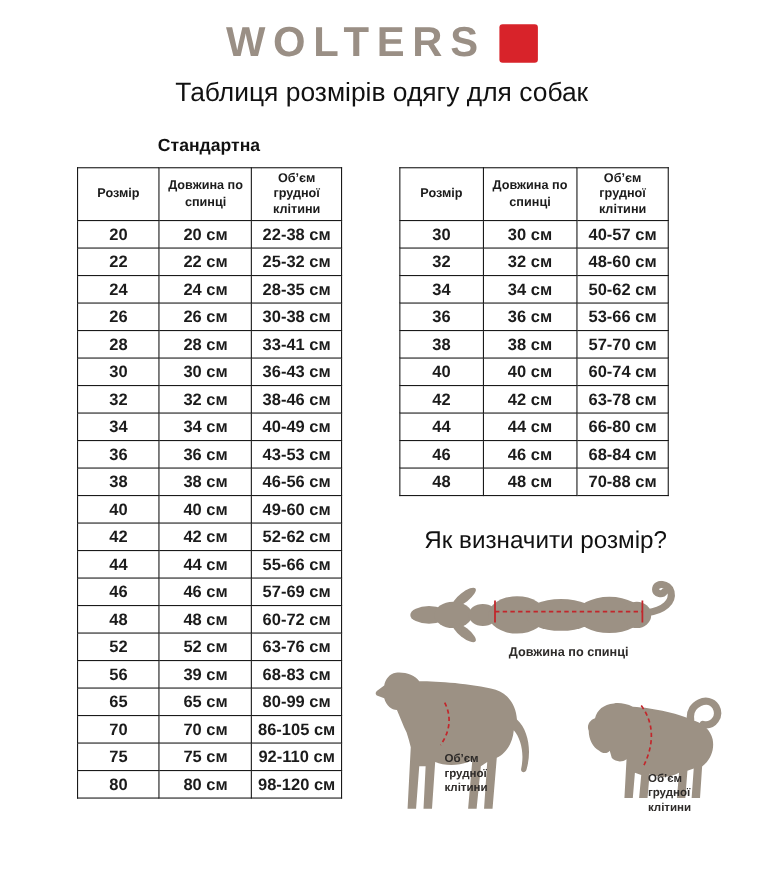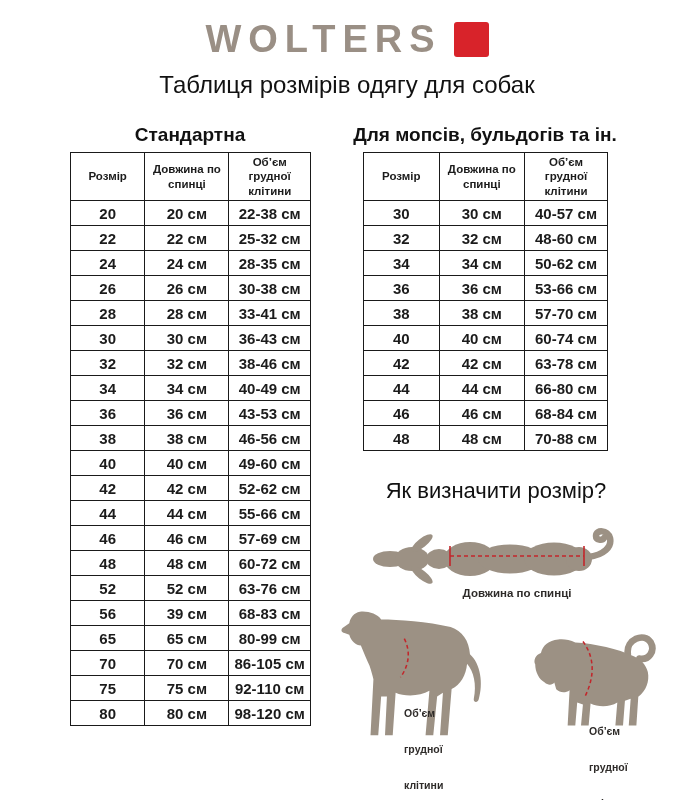--- a/index.html
+++ b/index.html
@@ -7,21 +7,21 @@
   body { font-family:"Liberation Sans", sans-serif; color:#1b1b1b; }
   .page { position:relative; width:694px; height:800px; background:#fff; overflow:hidden; }
 
   
   .logo-row { position:absolute; top:20px; left:0; width:100%; display:flex; justify-content:center; align-items:center; }
   .logo-text { font-size:38px; font-weight:700; letter-spacing:7px; color:var(--logo,#9a8f85); line-height:1; }
   .logo-square { width:35px; height:35px; border-radius:3px; background:var(--accent,#d8232a); margin-left:12px; }
   .title { position:absolute; top:71px; left:0; width:100%; text-align:center; font-size:24px; font-weight:400; color:#111; }
 
   
-  .caption { position:absolute; top:124px; text-align:center; font-size:19px; font-weight:700; color:#111; }
+  .caption { position:absolute; top:124px; text-align:center; font-size:16px; font-weight:700; color:#111; }
   .caption.left  { left:70px;  width:240px; }
   .caption.right { left:352px; width:266px; }
 
   
   table { border-collapse:collapse; table-layout:fixed; border:1.5px solid #1a1a1a; background:#fff; }
   .tbl-left  { position:absolute; top:152px; left:70px;  width:241px; }
   .tbl-right { position:absolute; top:152px; left:363px; width:245px; }
   th, td { border:1px solid #1a1a1a; text-align:center; vertical-align:middle; }
   th { font-size:11.5px; font-weight:700; line-height:1.25; height:42px; padding:2px; }
   td { font-size:15px; font-weight:700; height:25px; padding:0 2px; white-space:nowrap; }
@@ -31,21 +31,21 @@
   .guide-heading { position:absolute; top:478px; left:330px; width:332px; text-align:center; font-size:22px; font-weight:400; color:#111; }
   .svg-abs { position:absolute; }
   .sil  { fill:var(--silhouette,#9c9184); }
   .tailstroke { stroke:var(--silhouette,#9c9184); fill:none; }
   .measure { stroke:var(--measure,#c2262b); fill:none; }
 
   .label-back { position:absolute; top:587px; left:372px; width:290px; text-align:center; font-size:11.5px; font-weight:700; color:#2e2b29; }
   .label-chest { position:absolute; font-size:10.5px; font-weight:700; line-height:13px; color:#2e2b29; }
   .label-chest.one { left:404px; top:684px; }
   .label-chest.two { left:589px; top:702px; }
-  .label-chest span { display:block;margin-top:23px; }
+  .label-chest span { display:block; }
 </style>
 </head>
 <body>
 
 <div class="page">
 
   <div class="logo-row">
     <span class="logo-text">WOLTERS</span>
     <span class="logo-square"></span>
   </div>
@@ -167,21 +167,20 @@
           <td>92-110 см</td>
         </tr>
         <tr>
           <td>80</td>
           <td>80 см</td>
           <td>98-120 см</td>
         </tr>
       </tbody>
   </table>
 
-  <div class="caption right">Для мопсів, бульдогів та ін.</div>
   <table class="tbl-right">
     <colgroup>
         <col class="c1">
         <col class="c2">
         <col class="c3">
       </colgroup>
     <thead>
         <tr>
           <th>Розмір</th>
           <th>Довжина по спинці</th>

